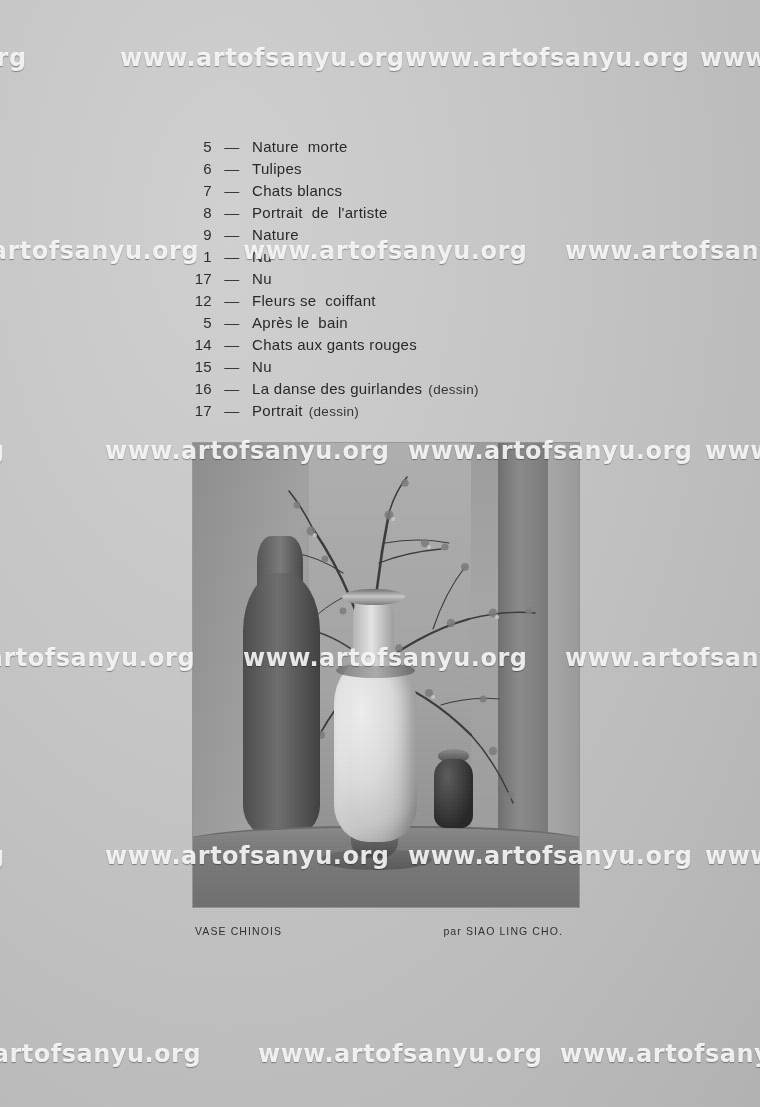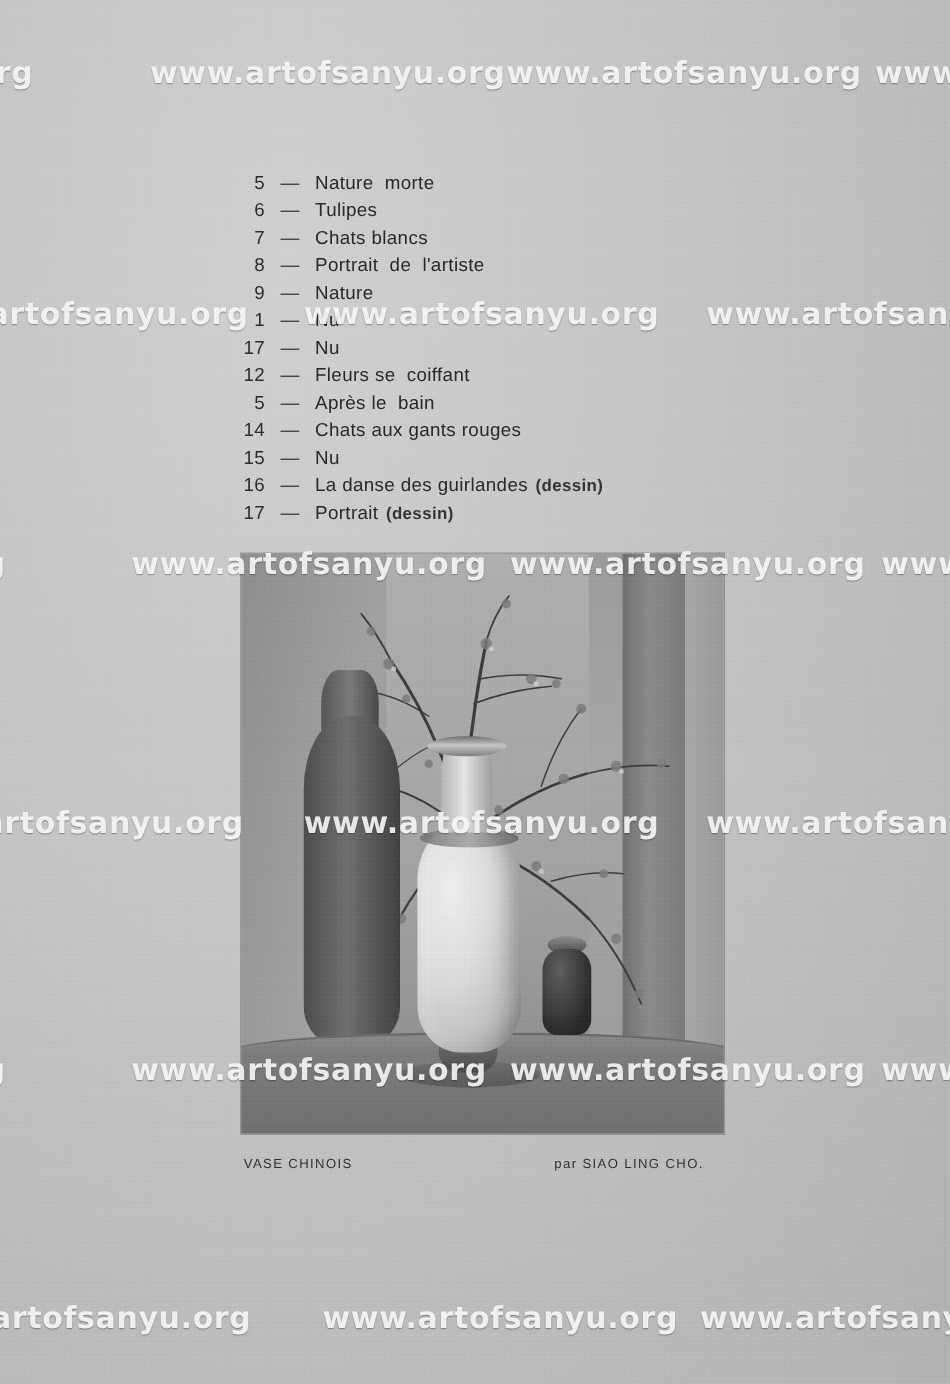--- a/index.html
+++ b/index.html
@@ -61,21 +61,20 @@
     color: #343434;
   }
   .work-title {
     white-space: pre;
     color: #262626;
   }
   .work-note {
     margin-left: 6px;
     font-size: 13.5px;
     color: #333;
-    font-weight: bold;
   }
 
   
   #plate-wrap {
     position: absolute;
     left: 193px;
     top: 443px;
     width: 386px;
     height: 464px;
     box-shadow: 0 0 0 1px rgba(90,90,90,.45);

